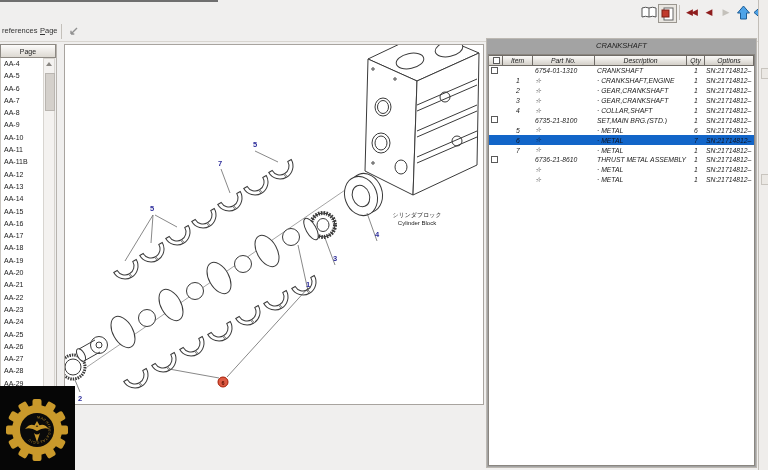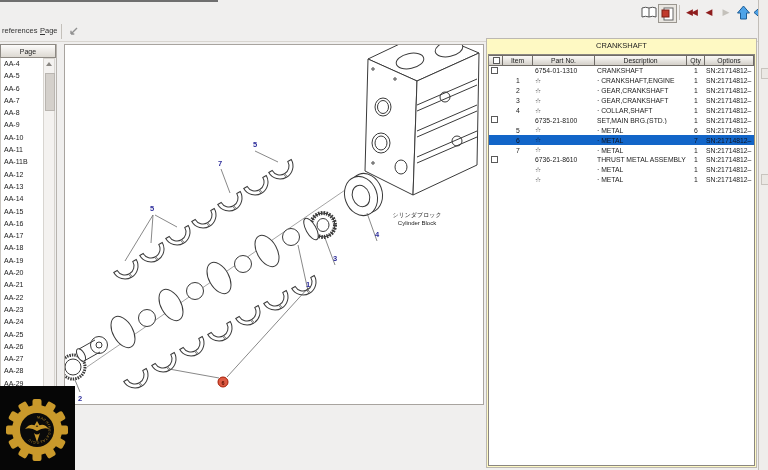--- a/index.html
+++ b/index.html
@@ -28,22 +28,22 @@
          border-right:3.5px solid transparent;border-bottom:4.5px solid #8a8782;}
   .sb-thumb{position:absolute;left:1px;top:14px;width:8px;height:36px;background:#d4d0cb;border:1px solid #b9b5b0;}
   .sb-panel-border{position:absolute;left:56px;top:44px;width:1px;height:426px;background:#b7b3ae;}
   
   .diagram{position:absolute;left:64px;top:44px;width:420px;height:361px;background:#fff;
            border:1px solid #a8a49f;box-sizing:border-box;overflow:hidden;}
   .callout{position:absolute;transform:translate(-50%,-50%);font-size:7.5px;font-weight:bold;}
   .callout-sel{position:absolute;transform:translate(-50%,-50%);width:9px;height:9px;border-radius:50%;
                display:flex;align-items:center;justify-content:center;font-size:5.5px;font-weight:bold;}
   
-  .rpanel{position:absolute;left:486px;top:38px;width:271px;height:430px;background:#fef9c3;
-          border:1px solid #bcb8b2;box-sizing:border-box;}
+  .rpanel{position:absolute;left:486px;top:38px;width:271px;height:430px;background:#a3a3a3;
+          border:1px solid #bcb8b2;box-sizing:border-box;font-style:italic;}
   .rtitle{position:absolute;left:0;top:2px;width:100%;text-align:center;font-size:7.5px;color:#222;}
   .rtable{position:absolute;left:1px;top:15px;width:267px;height:412px;background:#fff;
           border:1px solid #8a8680;box-sizing:border-box;overflow:hidden;}
   .thead{display:grid;grid-template-columns:14px 30px 62px 92px 18px 1fr;height:11px;}
   .th{box-sizing:border-box;border:1px solid #6f6b66;margin-left:-1px;
       background:linear-gradient(#fbfaf8,#d4d0c9);font-size:6.8px;color:#222;
       display:flex;align-items:center;justify-content:center;overflow:hidden;}
   .row{display:grid;grid-template-columns:14px 30px 62px 92px 18px 1fr;height:9.9px;
        align-items:center;font-size:6.8px;}
   .c{overflow:hidden;white-space:nowrap;}

